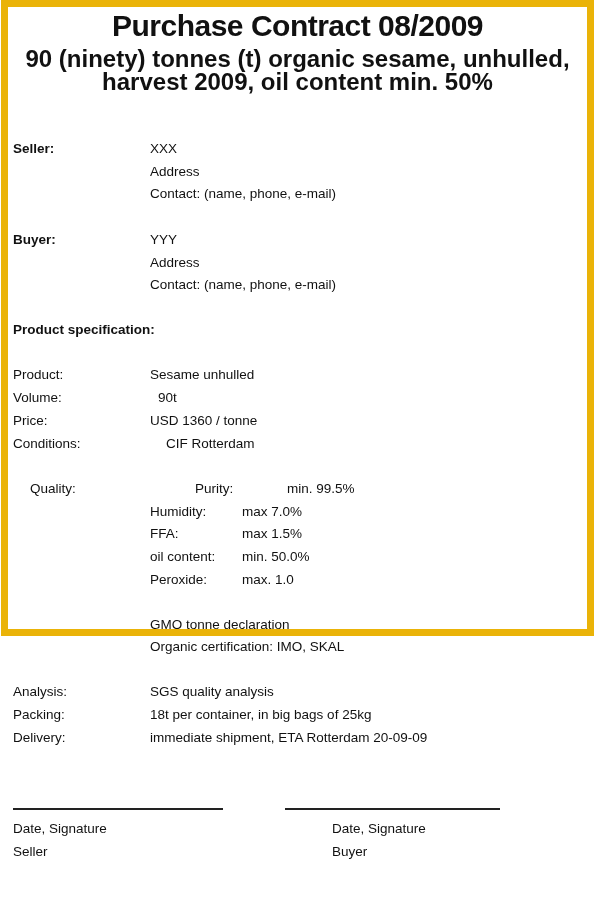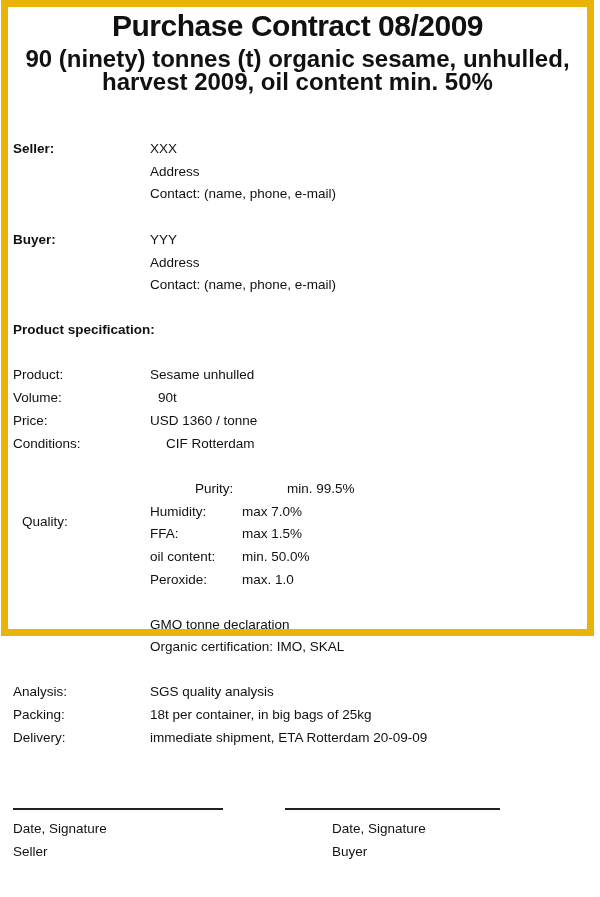--- a/index.html
+++ b/index.html
@@ -85,21 +85,21 @@
 
   <div class="t" style="left:5px; top:383px;">Volume:</div>
   <div class="t" style="left:150px; top:383px;">90t</div>
 
   <div class="t" style="left:5px; top:406px;">Price:</div>
   <div class="t" style="left:142px; top:406px;">USD 1360 / tonne</div>
 
   <div class="t" style="left:5px; top:429px;">Conditions:</div>
   <div class="t" style="left:158px; top:429px;">CIF Rotterdam</div>
 
-  <div class="t" style="left:14px; top:474px;margin-top:33px;">Quality:</div>
+  <div class="t" style="left:22px; top:474px;">Quality:</div>
   <div class="t" style="left:187px; top:474px;">Purity:</div>
   <div class="t" style="left:279px; top:474px;">min. 99.5%</div>
 
   <div class="t" style="left:142px; top:497px;">Humidity:</div>
   <div class="t" style="left:234px; top:497px;">max 7.0%</div>
 
   <div class="t" style="left:142px; top:519px;">FFA:</div>
   <div class="t" style="left:234px; top:519px;">max 1.5%</div>
 
   <div class="t" style="left:142px; top:542px;">oil content:</div>

